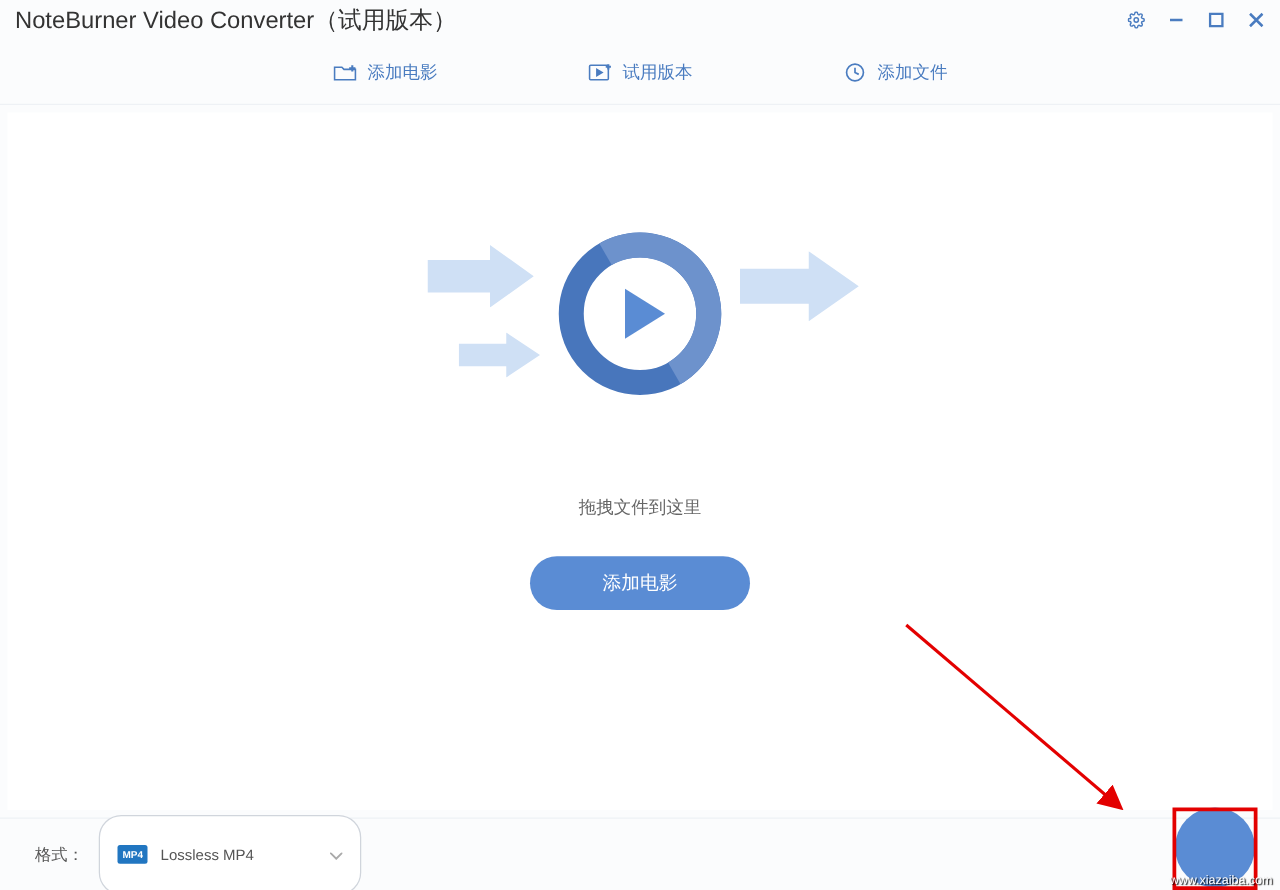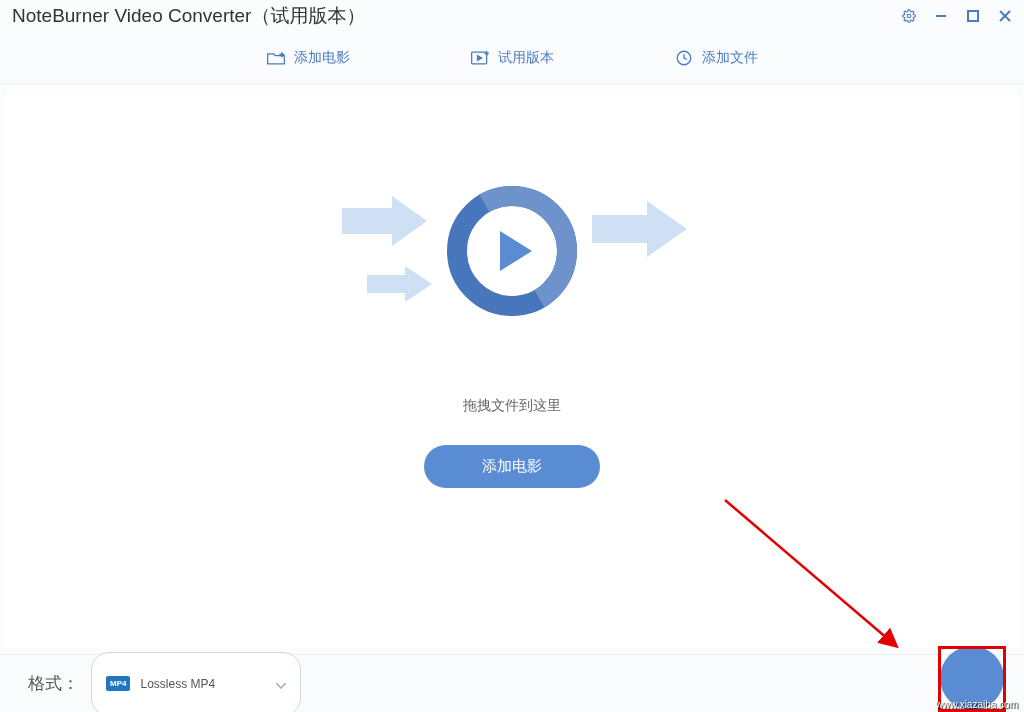--- a/index.html
+++ b/index.html
@@ -163,21 +163,21 @@
       height: 58px;
       background: #fbfcfd;
       display: flex;
       align-items: center;
       padding: 0 28px;
       border-top: 1px solid #eef1f5;
       position: relative;
     }
     .format-label {
       color: #555;
-      font-size: 17px;
+      font-size: 13px;
       margin-right: 12px;
     }
     .format-selector {
       display: flex;
       align-items: center;
       border: 1px solid #d0d5dc;
       border-radius: 18px;
       padding: 22px 14px;
       background: #fff;
       cursor: pointer;

